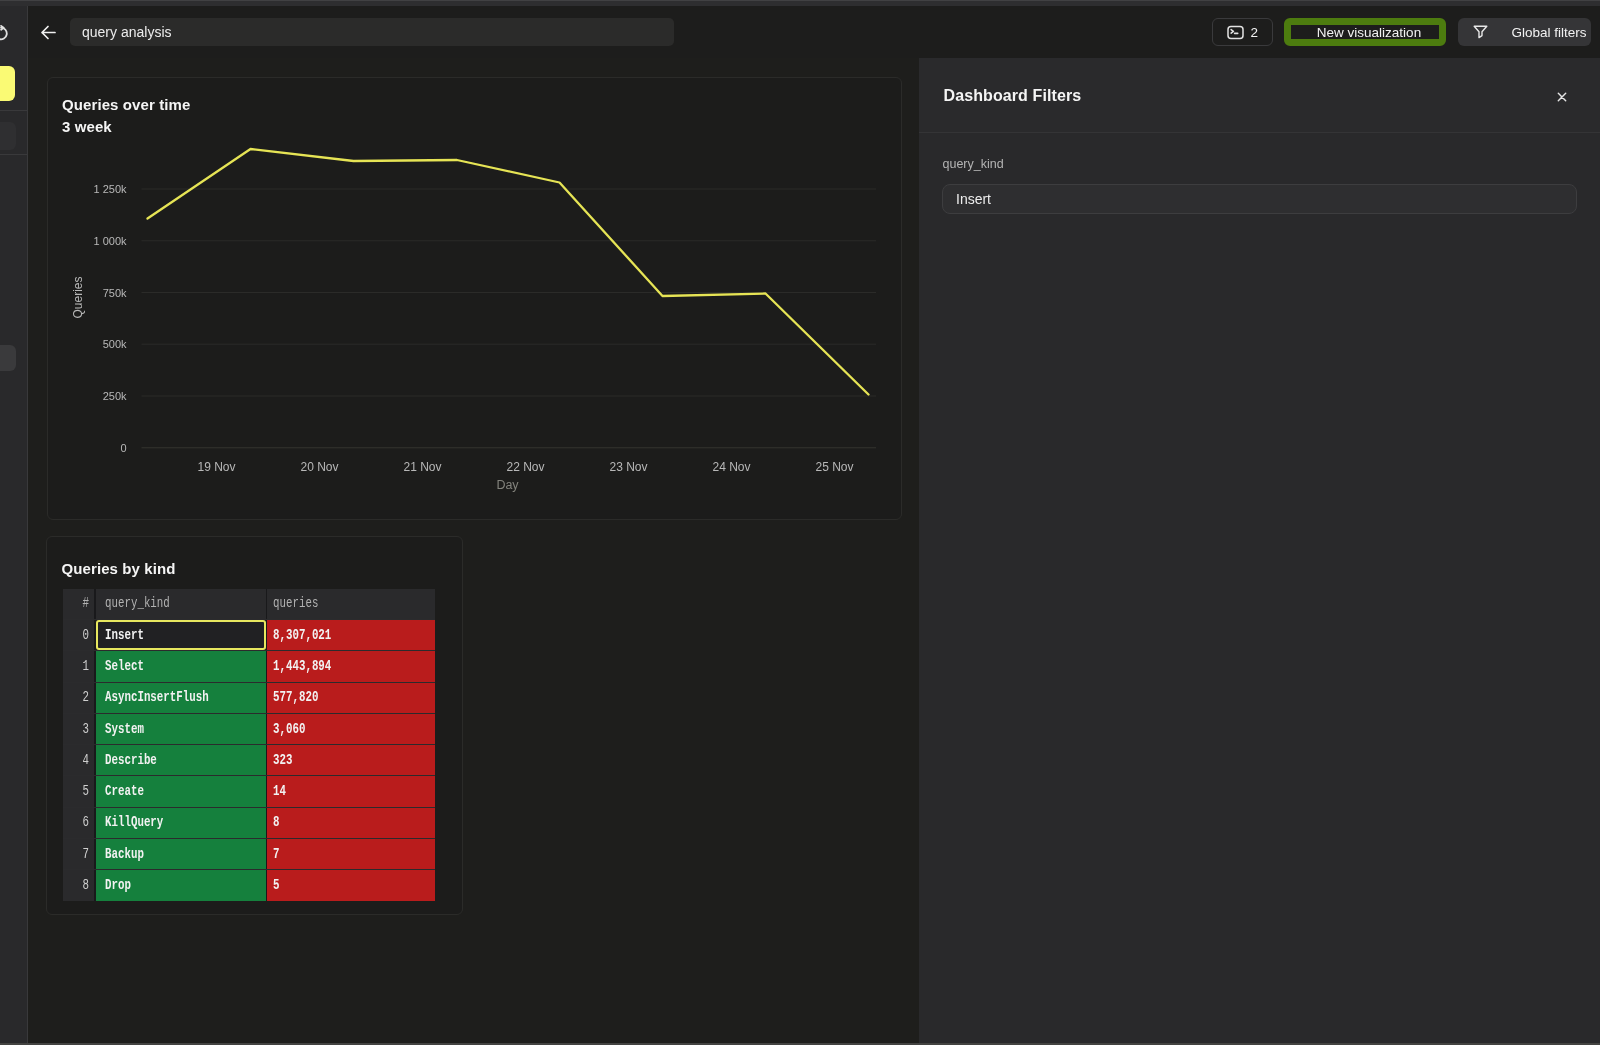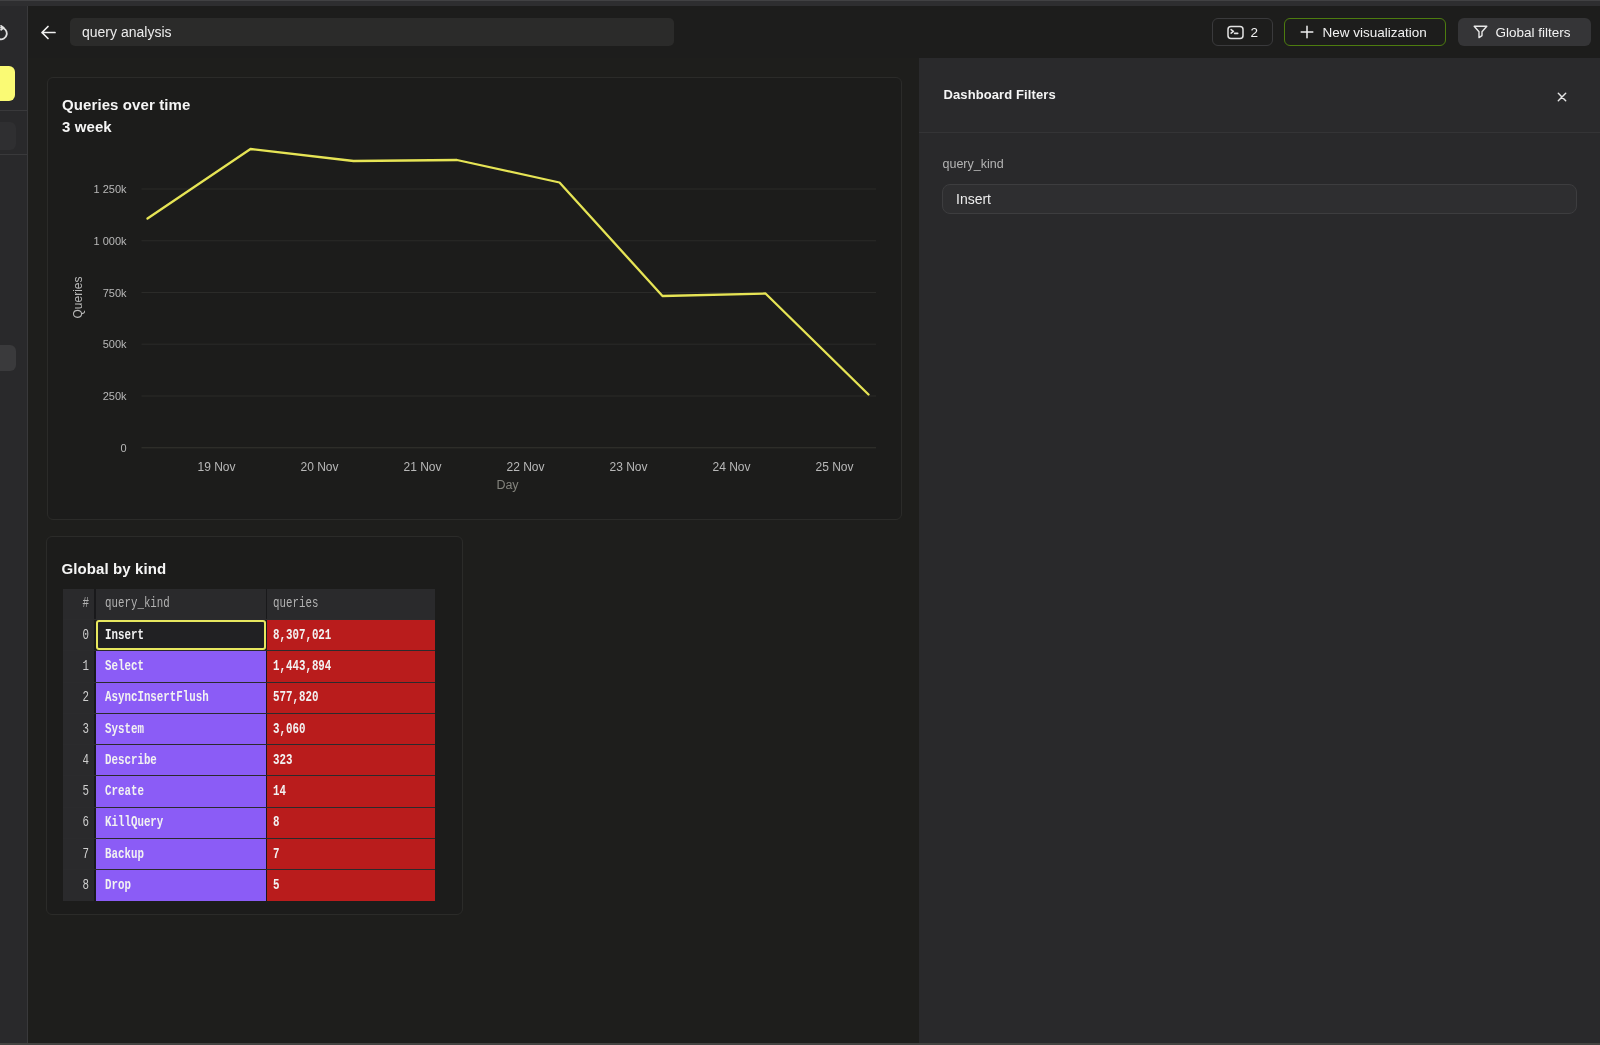--- a/index.html
+++ b/index.html
@@ -15,45 +15,45 @@
   #side-item2 { left:-10px; top:116px; width:26px; height:28px; background:#2f2f31; }
   #side-item3 { left:-10px; top:339px; width:26px; height:26px; background:#3a3a3c; }
   .sidesep { position:absolute; left:0; width:27px; height:1px; background:#39393b; }
   
   #topbar { left:28px; top:6px; width:1572px; height:51.5px; background:#1d1d1c; }
   #tb-input { position:absolute; left:41.5px; top:12px; width:604px; height:28px; background:#2b2b2a; border-radius:5px;
     color:#ececec; font-size:14px; line-height:28px; padding-left:12.5px; }
   .tbbtn { position:absolute; top:12px; height:28px; border-radius:6px; font-size:13.5px; color:#f2f2f2;
     display:flex; align-items:center; }
   #btn1 { left:1183.5px; width:61px; border:1px solid #3a3a3c; }
-  #btn2 { left:1255.5px; width:162px; border:1px solid #4d7c0f; }
-  #btn3 { left:1429.5px; width:133px; background:#353537; }
+  #btn2 { left:1255.5px; width:162px; border:7px solid #4d7c0f;flex-direction:column; }
+  #btn3 { left:1429.5px; width:133px; background:#353537;gap:16px; }
   
   #main { left:28px; top:57.5px; width:800px; height:987.5px; background:#1e1e1c; }
   .card { position:absolute; background:#1c1c1b; border:1px solid #2b2b29; border-radius:6px; }
   #chartcard { left:18.5px; top:19.5px; width:855px; height:443px; }
   #tablecard { left:18px; top:478.5px; width:417px; height:379px; }
   .cardtitle { position:absolute; left:14.5px; color:#f5f5f5; font-size:15px; font-weight:700; letter-spacing:0.1px; }
   
   #qtable { position:absolute; left:15.5px; top:51.5px; width:372px; font-family:"Liberation Mono", monospace; font-size:15px; }
   .mx { display:inline-block; transform:scaleX(0.72); transform-origin:left center; white-space:pre; }
   .c-num .mx { transform-origin:right center; }
   .trow { display:flex; height:31.3px; }
   .trow + .trow { border-top:1px solid #2b2b2d; }
   .c-num { width:31.5px; background:#2a2a2c; color:#cfcfcf; display:flex; align-items:center; justify-content:flex-end; padding-right:5px; }
   .c-sep { width:1.5px; background:#19191b; }
-  .c-kind { width:170px; background:#8b5cf6; color:#f2f2f2; font-weight:700; display:flex; align-items:center; padding-left:9.5px; }
+  .c-kind { width:170px; background:#15803d; color:#f2f2f2; font-weight:700; display:flex; align-items:center; padding-left:9.5px; }
   .c-q { flex:1; background:#b91c1c; color:#f2f2f2; font-weight:700; display:flex; align-items:center; padding-left:5.5px; }
   .thead .c-kind, .thead .c-q { background:#2a2a2c; color:#b2b2b2; font-weight:400; }
   .thead .c-num { color:#b2b2b2; }
   #selkind { box-shadow:inset 0 0 0 2px #e7e75f; border-radius:3px; background:#212123; }
   
   #panel { left:919px; top:57.5px; width:681px; height:987.5px; background:#29292b; }
   #panelhead { position:absolute; left:0; top:0; width:681px; height:75.5px; background:#2a2a2c; border-bottom:1px solid #343436; }
-  #paneltitle { position:absolute; left:24.5px; top:29.5px; font-size:13px; font-weight:700; color:#f5f5f5; letter-spacing:0.1px; }
+  #paneltitle { position:absolute; left:24.5px; top:29.5px; font-size:16px; font-weight:700; color:#f5f5f5; letter-spacing:0.1px; }
   #qk-label { position:absolute; left:23.5px; top:99px; font-size:12.5px; color:#b4b4b4; }
   #qk-input { position:absolute; left:23px; top:126px; width:635px; height:30px; background:#2e2e30;
     border:1px solid #3d3d3f; border-radius:8px; color:#ececec; font-size:14px; line-height:28px; padding-left:13px; }
   #botstrip { left:0; top:1043px; width:1600px; height:2px; background:#434341; }
 </style>
 </head>
 <body>
 <div id="topstrip" class="abs"></div>
 <div id="sidebar" class="abs">
   <svg class="abs" style="left:-7px; top:18.5px;" width="16" height="16" viewBox="0 0 16 16">
@@ -121,21 +121,21 @@
         <text x="580.5" y="393">23 Nov</text>
         <text x="683.5" y="393">24 Nov</text>
         <text x="786.5" y="393">25 Nov</text>
       </g>
       <text x="459.5" y="410.5" font-size="12.5" fill="#83837d" text-anchor="middle">Day</text>
       <text x="33.5" y="219.5" font-size="12" fill="#b8b8b8" text-anchor="middle" transform="rotate(-90 33.5 219.5)">Queries</text>
       <polyline points="99.5,140.5 202.5,71 305.5,83 409,82 511.5,104.5 614.5,218 717.5,215.5 820.5,316.5" fill="none" stroke="#e6e455" stroke-width="2.3" stroke-linejoin="round" stroke-linecap="round"></polyline>
     </svg>
   </div>
   <div id="tablecard" class="card">
-    <div class="cardtitle" style="top:23px;">Global by kind</div>
+    <div class="cardtitle" style="top:23px;">Queries by kind</div>
     <div id="qtable">
       <div class="trow thead" style="height:30.5px">
         <div class="c-num">
             <span class="mx">#</span>
           </div>
           <div class="c-sep"></div>
         <div class="c-kind">
             <span class="mx">query_kind</span>
           </div>
           <div class="c-sep"></div>

